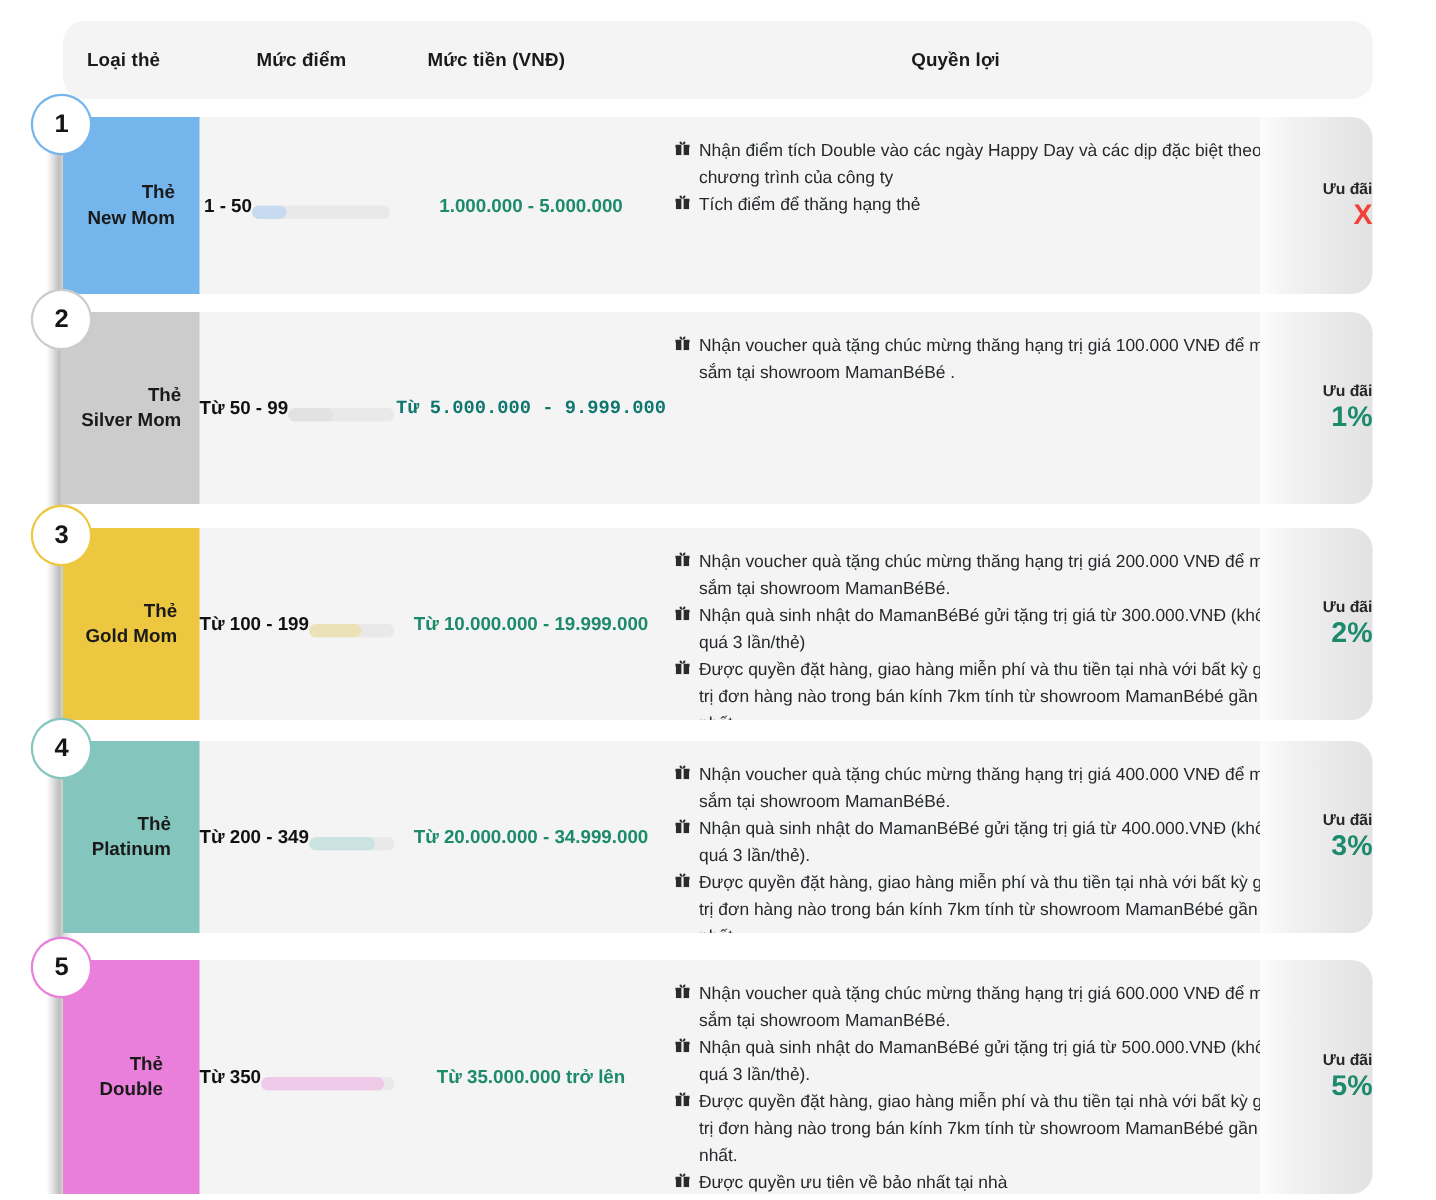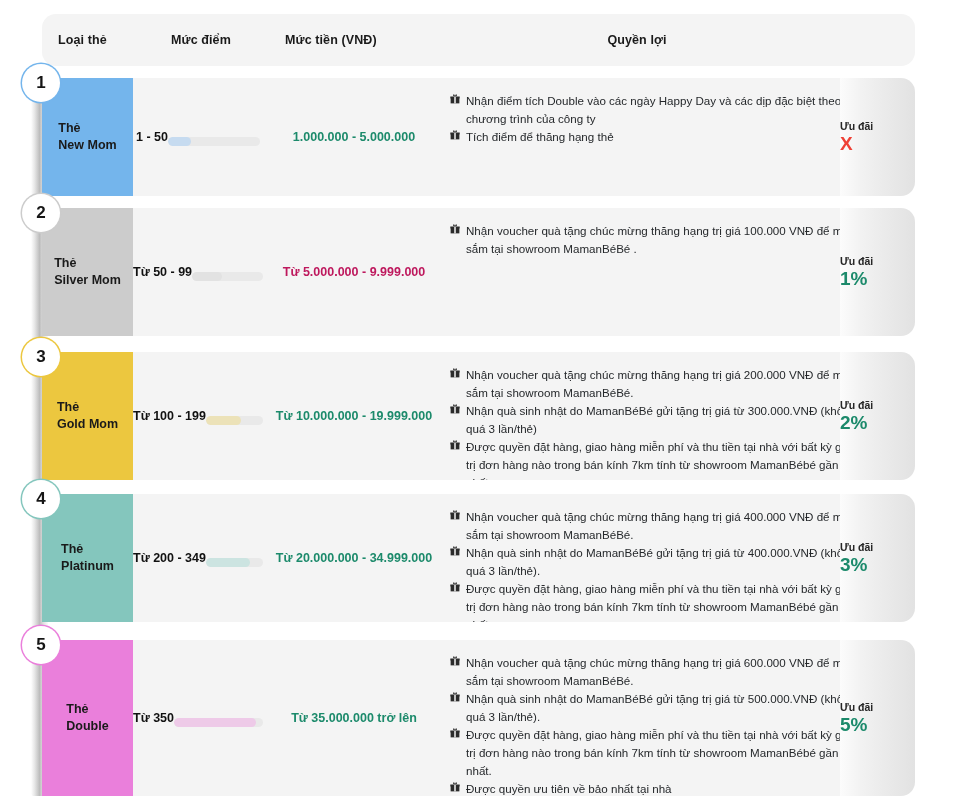--- a/index.html
+++ b/index.html
@@ -84,21 +84,21 @@
   
   .tier-swatch {
     position: absolute;
     left: 0;
     top: 0;
     width: 91px;
     height: 100%;
     display: flex;
     align-items: center;
     justify-content: center;
-    text-align: left;
+    text-align: right;
     font-size: 12.5px;
     font-weight: bold;
     line-height: 1.35;
     color: #1a1a1a;
   }
 
   
   .points-col {
     position: absolute;
     left: 91px;
@@ -187,21 +187,21 @@
     right: 0;
     top: 0;
     width: 75px;
     height: 100%;
     background: linear-gradient(to right,
                 #fcfcfc 0%, #f2f2f2 28%, #eaeaea 62%, #e2e2e2 100%);
     border-top-right-radius: 14px;
     border-bottom-right-radius: 14px;
     display: flex;
     flex-direction: column;
-    align-items: flex-start;
+    align-items: flex-end;
     justify-content: center;
     z-index: 4;
   }
   .discount-label {
     font-size: 10.5px;
     font-weight: bold;
     color: #262626;
     white-space: nowrap;
   }
   .discount-value {
@@ -288,21 +288,21 @@
           <div class="tier-swatch" style="background: rgb(204, 204, 204);">
             <div><span>Thẻ</span><br><span>Silver Mom</span></div>
           </div>
           <div class="points-col">
             <div class="points-value">Từ 50 -  99</div>
             <div class="points-track">
               <div class="points-fill" style="width: 42%; background: rgb(226, 226, 226);"></div>
             </div>
           </div>
           <div class="money-col">
-            <div class="money-value" style="color: #be185d;">Từ 5.000.000 -  9.999.000</div>
+            <div class="money-value" style="color: #0f766e; font-family: Liberation Mono, monospace;">Từ 5.000.000 -  9.999.000</div>
           </div>
           <div class="benefit-col top-aligned">
             <div class="benefit-item"><span class="gift-icon">
                 <svg viewBox="0 0 16 16" width="10" height="10" aria-hidden="true">
                   <rect x="1" y="6" width="14" height="9" fill="#2b2b2b"></rect>
                   <rect x="0.5" y="4" width="15" height="3" fill="#2b2b2b"></rect>
                   <rect x="6.8" y="4" width="2.4" height="11" fill="#f4f4f4"></rect>
                   <path d="M8 4 C5 4 4 1 5.6 0.6 C7 0.3 7.7 2.4 8 4 Z" fill="#2b2b2b"></path>
                   <path d="M8 4 C11 4 12 1 10.4 0.6 C9 0.3 8.3 2.4 8 4 Z" fill="#2b2b2b"></path>
                 </svg>

